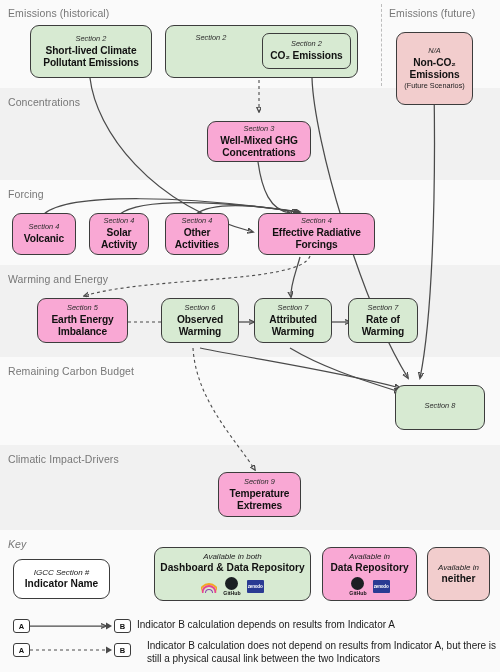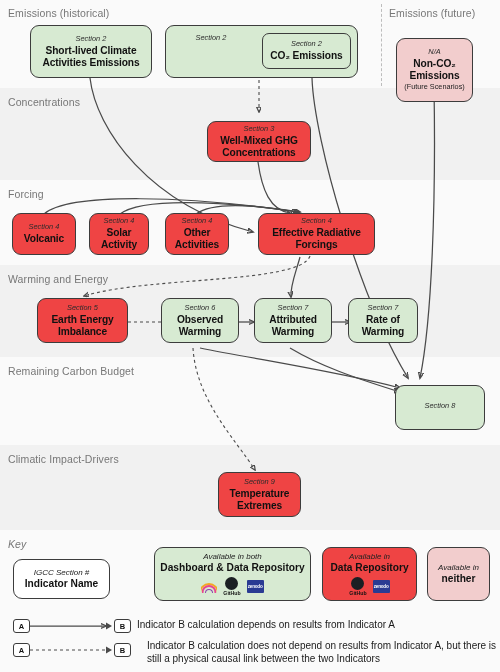--- a/index.html
+++ b/index.html
@@ -48,21 +48,21 @@
   }
   .node .nm{
     font-size:10.2px;font-weight:bold;color:#111;
     line-height:1.16;letter-spacing:-.1px;
     font-family:"Liberation Sans", sans-serif;
   }
   .node .sub{
     font-size:7.3px;color:#222;line-height:1.15;margin-top:1px;
   }
   .green{background:#d7ead2;}
-  .blue{background:#ef4444;}
+  .blue{background:#f9a8d4;}
   .pink{background:#f2cdcd;}
   .white{background:#ffffff;}
 
   
   .nested{z-index:6;}
 
   
   svg.edges{position:absolute;left:0;top:0;width:500px;height:672px;z-index:2;
             pointer-events:none;}
   svg.edges path{fill:none;stroke:#4a4a4a;stroke-width:1.25;}
@@ -172,35 +172,35 @@
     <path d="M200,348 C260,360 340,372 400,388" marker-end="url(#ah)"></path>
 
     <path d="M290,348 C320,366 355,378 400,392" marker-end="url(#ah)"></path>
 
     <path class="dash" d="M193,348 C196,400 236,440 255,470" marker-end="url(#ahd)"></path>
   </svg>
 
   <div class="node green" style="left:30px;top:25px;width:122px;height:53px;">
     <div class="sec">Section 2</div>
     <div class="nm" style="white-space:pre-line">Short-lived Climate
-Activities Emissions</div>
+Pollutant Emissions</div>
   </div>
 
   <div class="node green" style="left:165px;top:25px;width:193px;height:53px;">
     <div style="position:absolute;left:0;top:8px;width:90px;text-align:center;">
       <div class="sec">Section 2</div>
     </div>
   </div>
 
   <div class="node green nested" style="left:262px;top:33px;width:89px;height:36px;border-radius:7px;">
     <div class="sec">Section 2</div>
     <div class="nm" style="white-space:pre-line">CO₂ Emissions</div>
   </div>
 
-  <div class="node pink" style="left:396px;top:38px;width:77px;height:64px;">
+  <div class="node pink" style="left:396px;top:32px;width:77px;height:73px;">
     <div class="sec">N/A</div>
     <div class="nm" style="white-space:pre-line">Non-CO₂
 Emissions</div>
     <div class="sub">(Future Scenarios)</div>
   </div>
 
   <div class="node blue" style="left:207px;top:121px;width:104px;height:41px;">
     <div class="sec">Section 3</div>
     <div class="nm" style="white-space:pre-line">Well-Mixed GHG
 Concentrations</div>

